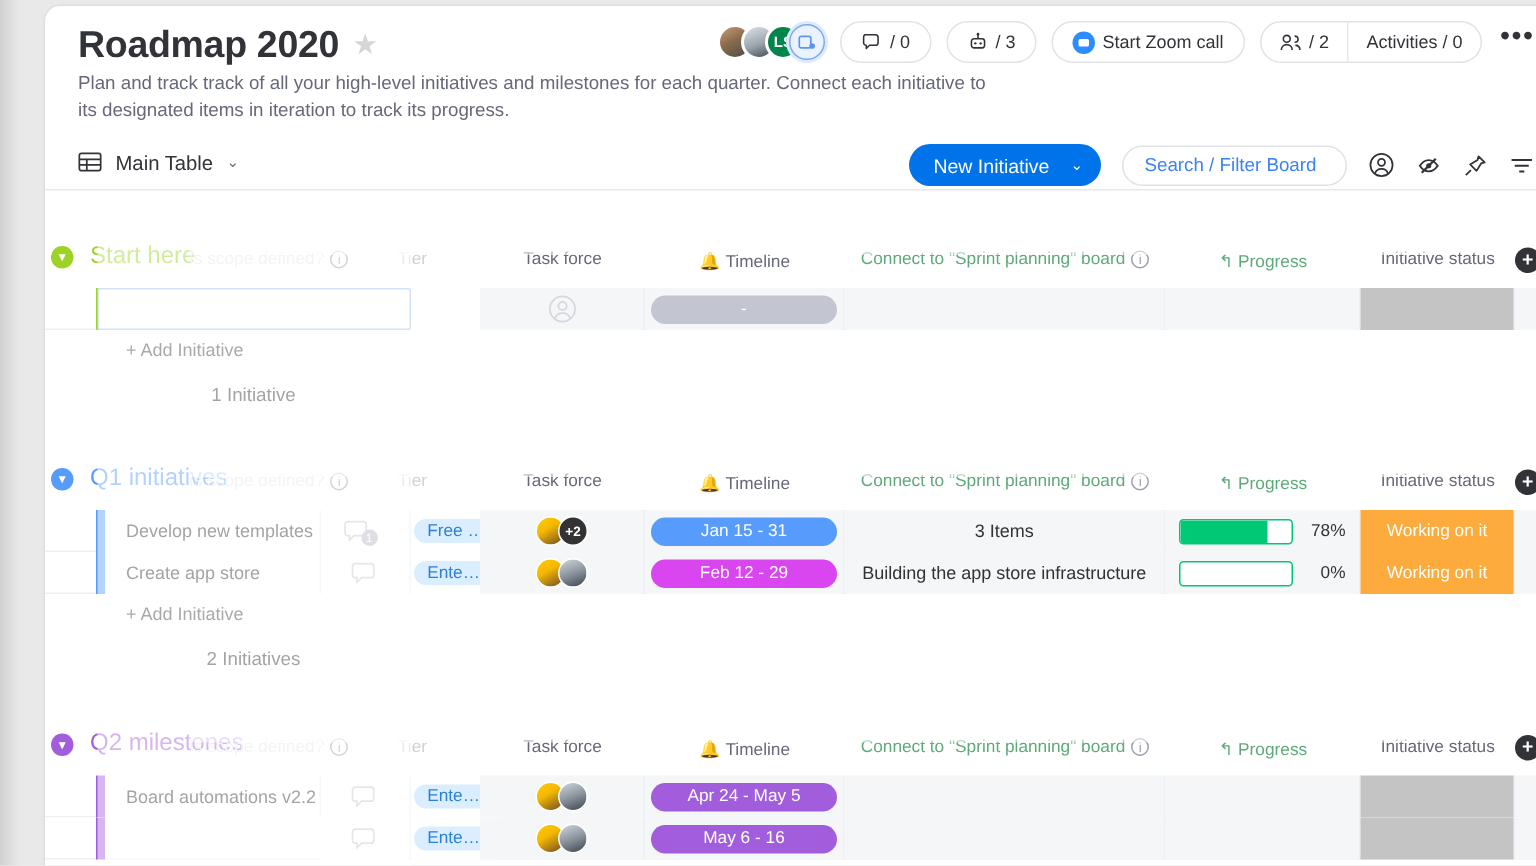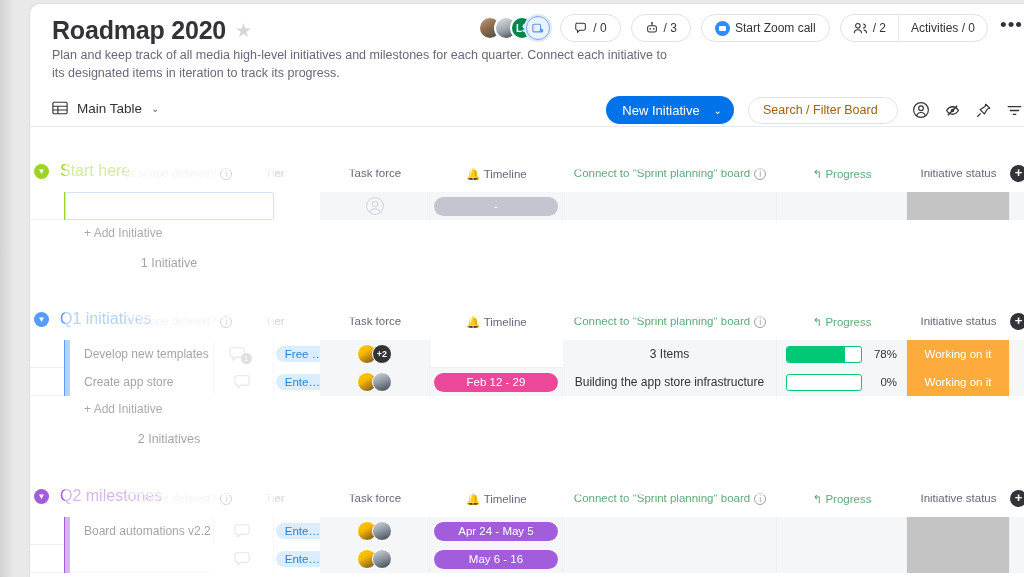--- a/index.html
+++ b/index.html
@@ -116,21 +116,21 @@
     background: #0073ea; color: #fff; border-radius: 15px;
     font-size: 13px; font-weight: normal; white-space: nowrap;
   }
   .btn-primary .sep {
     margin-left: 14px; margin-right: 6px; font-size: 10px;
   }
   .search-box {
     display: flex; align-items: center;
     width: 150px; height: 27px; padding: 0 14px;
     border: 1px solid #e1e2e6; border-radius: 14px;
-    font-size: 12.5px; color: #a16207;
+    font-size: 12.5px; color: #3b82f6;
   }
   .ticon { color: #323338; display: flex; align-items: center; }
 
   .hdr-divider {
     position: absolute; left: 0; top: 122px; width: 1007px; height: 1px;
     background: #e6e9ef;
   }
 
   
   .body { position: absolute; left: 0; top: 123px; width: 1007px; height: 454px; }
@@ -306,21 +306,21 @@
             <span>/ 2</span>
           </div>
           <div>
             <span>Activities / 0</span>
           </div>
         </div>
 
         <div class="dots">•••</div>
       </div>
 
-      <div class="desc">Plan and keep track of all media high-level initiatives and milestones for each quarter. Connect each initiative to its designated items in iteration to track its progress.</div>
+      <div class="desc">Plan and track track of all your high-level initiatives and milestones for each quarter. Connect each initiative to its designated items in iteration to track its progress.</div>
 
       <div class="view-row">
         <svg width="16" height="16" viewBox="0 0 18 18">
           <rect x="1" y="2.5" width="16" height="13" rx="1.6" fill="none" stroke="#323338" stroke-width="1.3"></rect>
           <line x1="1" y1="7" x2="17" y2="7" stroke="#323338" stroke-width="1.3"></line>
           <line x1="1" y1="11.2" x2="17" y2="11.2" stroke="#323338" stroke-width="1.3"></line>
           <line x1="6.6" y1="7" x2="6.6" y2="15.5" stroke="#323338" stroke-width="1.3"></line>
         </svg>
         <span class="view-name">Main Table</span>
         <span class="chev">⌄</span>
@@ -439,20 +439,23 @@
                   </svg>
                   <span style="position:relative;left:-7px;top:4px;width:11px;height:11px;border-radius:50%;background:#b6b9c4;color:#fff;font-size:8px;line-height:11px;text-align:center;">1</span>
                 </div>
                 <div class="cell " style="left: 244px; width: 60px; background: rgb(255, 255, 255); border-right: none;">
                   <span class="chip chip-tier">Free t...</span>
                 </div>
                 <div class="cell " style="left: 290px; width: 110px;">
                   <span class="mini-av" style="background: linear-gradient(150deg, rgb(255, 203, 0) 0%, rgb(245, 184, 0) 40%, rgb(107, 74, 42) 100%);"></span>
                   <span class="mini-av" style="background: rgb(51, 51, 51);">+2</span>
                 </div>
+                <div class="cell " style="left: 400px; width: 133px;">
+                  <span class="chip chip-time" style="background: rgb(87, 155, 252);">Jan 15 - 31</span>
+                </div>
                 <div class="cell " style="left: 533px; width: 214px;">3 Items</div>
                 <div class="cell " style="left: 747px; width: 130px;">
                   <span style="display: flex; align-items: center;">
                     <span class="pbar">
                       <i style="width: 78%;"></i>
                     </span>
                     <span class="pct">78%</span>
                   </span>
                 </div>
                 <div class="cell " style="left: 877px; width: 103px; padding: 0px; background: transparent;">
@@ -469,21 +472,21 @@
                   </svg>
                 </div>
                 <div class="cell " style="left: 244px; width: 60px; background: rgb(255, 255, 255); border-right: none;">
                   <span class="chip chip-tier">Enterprise</span>
                 </div>
                 <div class="cell " style="left: 290px; width: 110px;">
                   <span class="mini-av" style="background: linear-gradient(150deg, rgb(255, 203, 0) 0%, rgb(245, 184, 0) 40%, rgb(107, 74, 42) 100%);"></span>
                   <span class="mini-av" style="background: linear-gradient(160deg, rgb(207, 214, 221) 0%, rgb(140, 149, 158) 50%, rgb(60, 69, 78) 100%);"></span>
                 </div>
                 <div class="cell " style="left: 400px; width: 133px;">
-                  <span class="chip chip-time" style="background: #ec4899;">Feb 12 - 29</span>
+                  <span class="chip chip-time" style="background: #d946ef;">Feb 12 - 29</span>
                 </div>
                 <div class="cell " style="left: 533px; width: 214px;">Building the app store infrastructure</div>
                 <div class="cell " style="left: 747px; width: 130px;">
                   <span style="display: flex; align-items: center;">
                     <span class="pbar">
                       <i style="width: 0%;"></i>
                     </span>
                     <span class="pct">0%</span>
                   </span>
                 </div>

